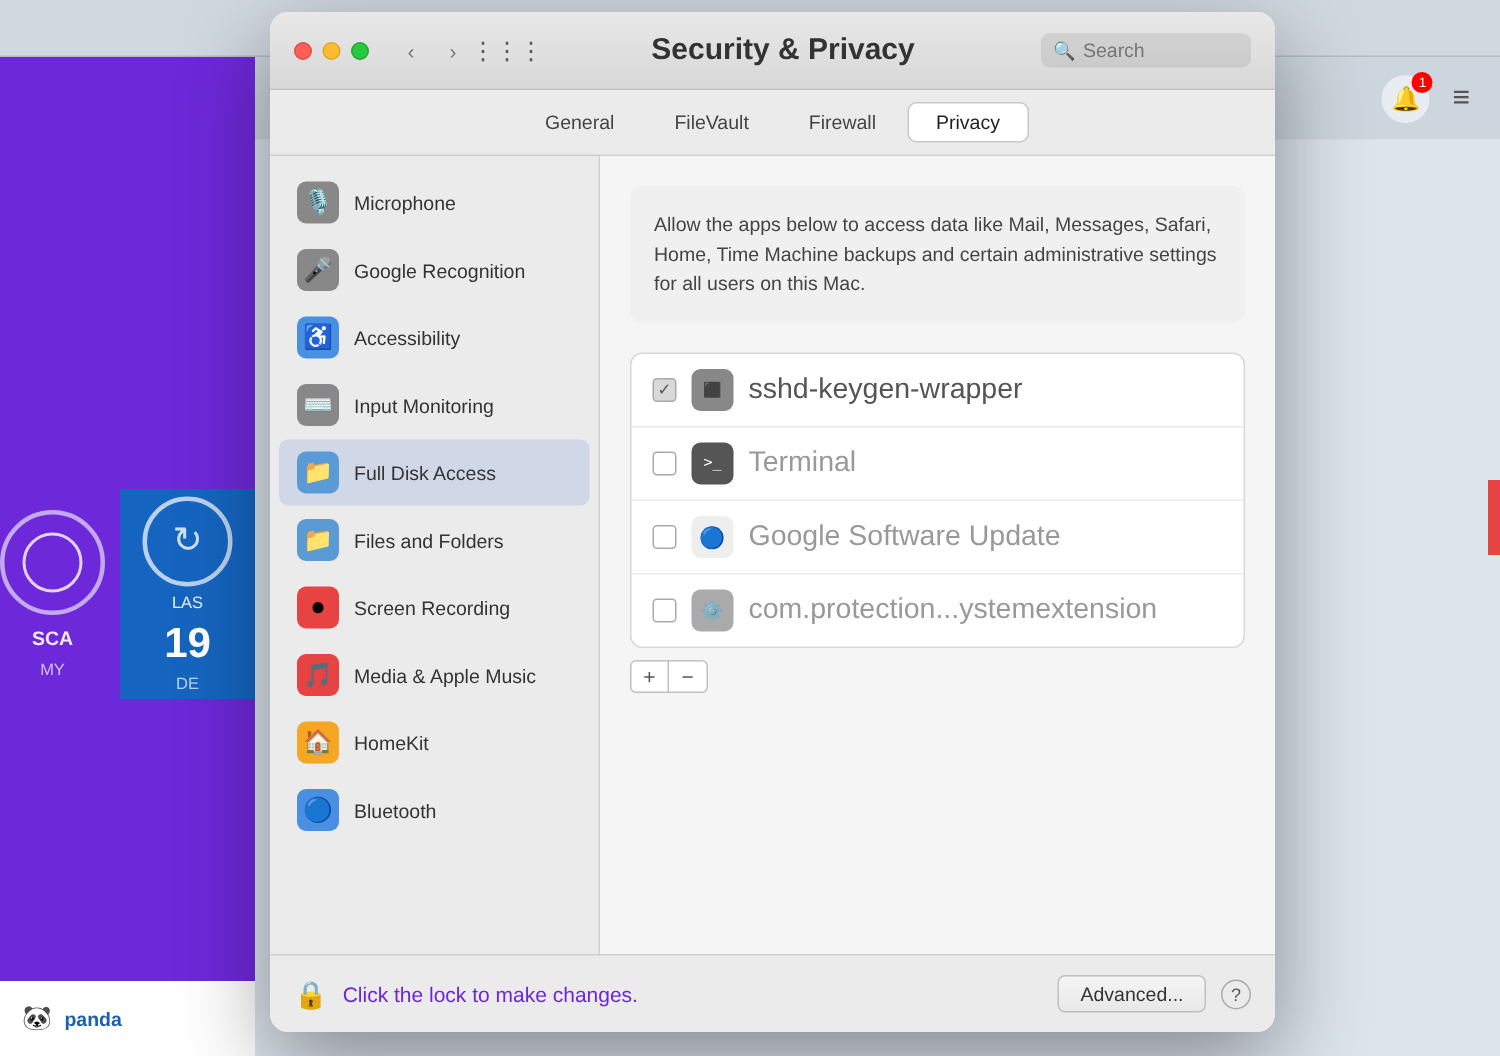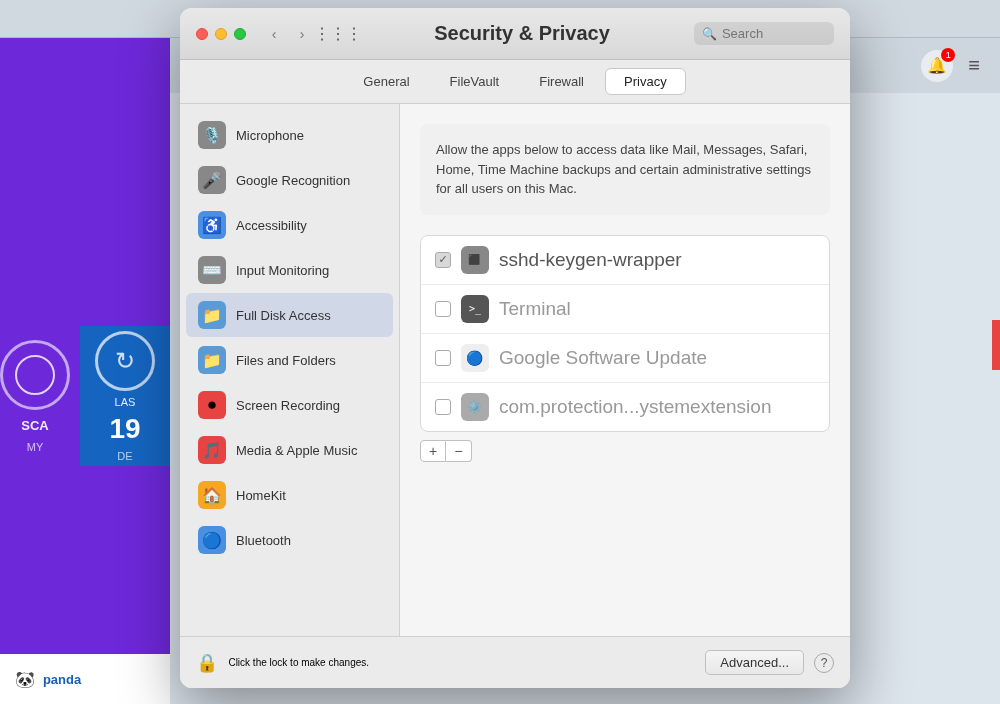--- a/index.html
+++ b/index.html
@@ -447,22 +447,22 @@
       padding: 0 16px;
       gap: 10px;
       flex-shrink: 0;
     }
 
     .lock-icon {
       font-size: 18px;
     }
 
     .lock-text {
-      font-size: 10px;
-      color: #000000;
+      font-size: 14px;
+      color: #6d28d9;
       flex: 1;
     }
 
     .advanced-btn {
       padding: 4px 14px;
       background: linear-gradient(180deg, #f5f5f5, #e8e8e8);
       border: 1px solid #c0c0c0;
       border-radius: 5px;
       font-size: 13px;
       color: #333;

